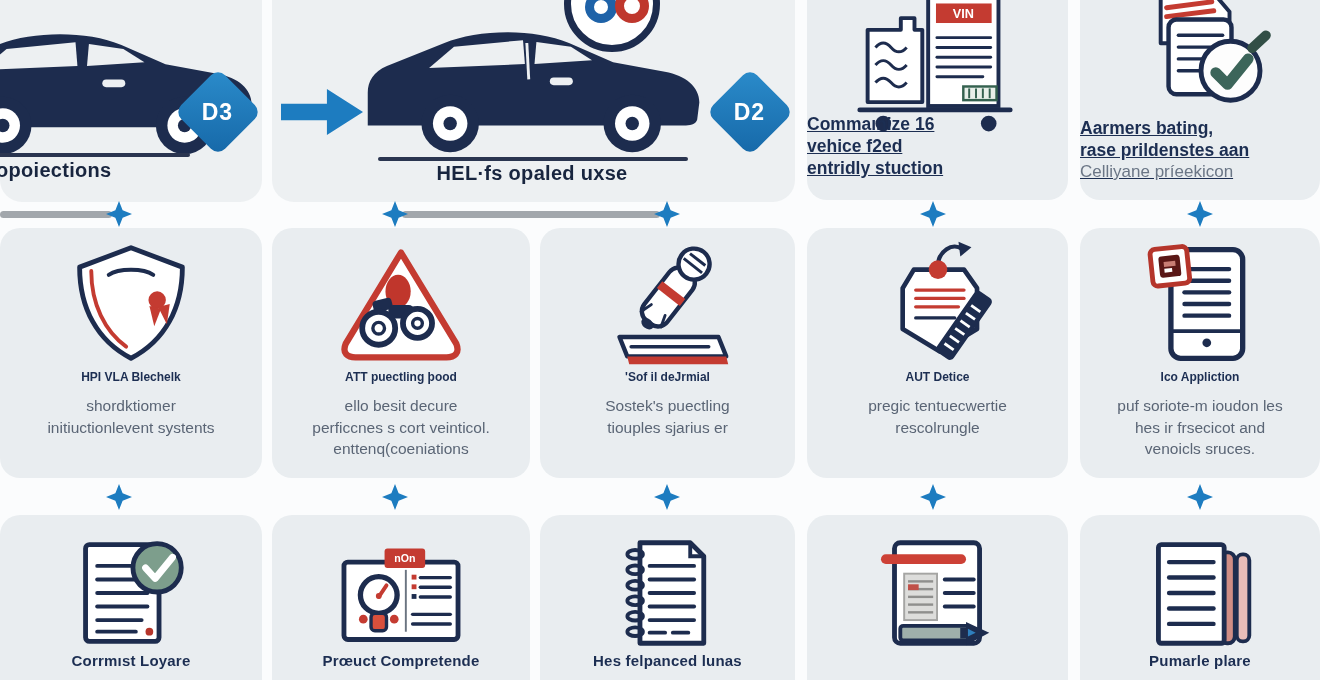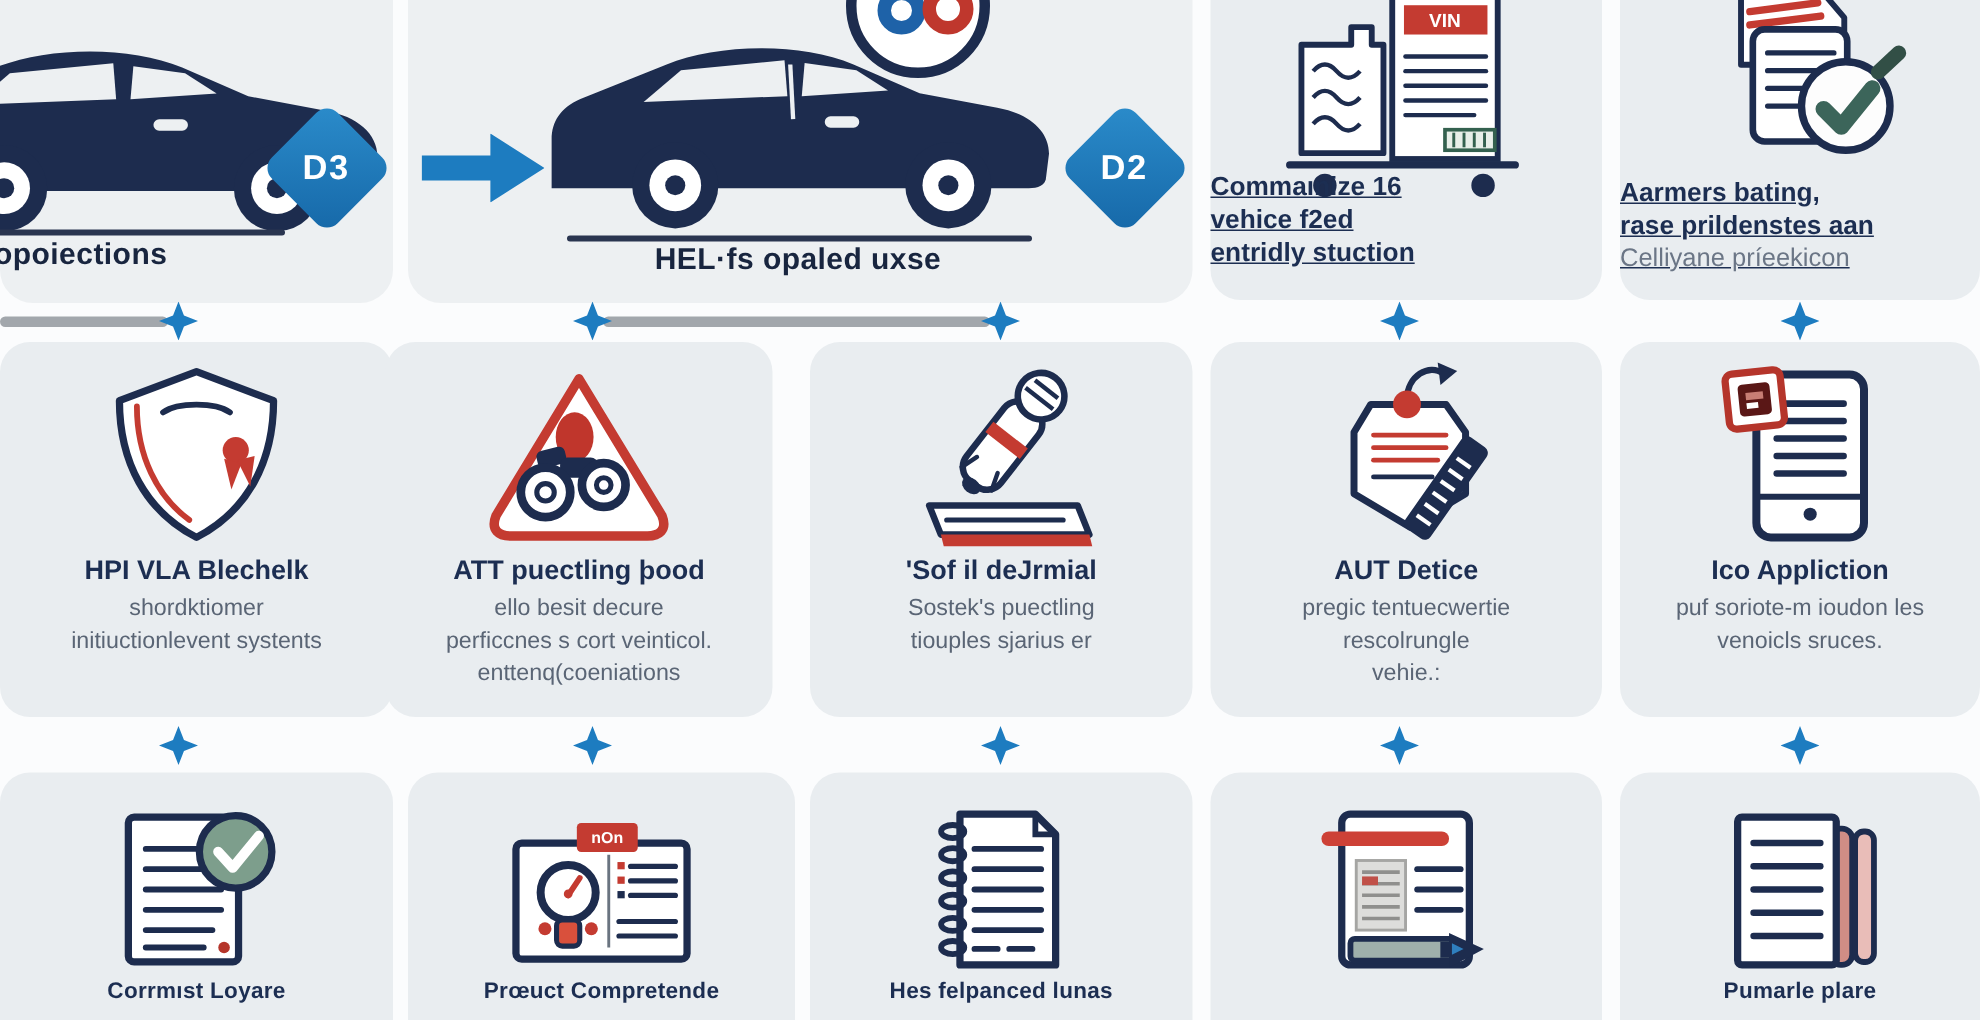--- a/index.html
+++ b/index.html
@@ -14,21 +14,21 @@
   .diamond-badge span{transform:rotate(-45deg);color:#fff;font-weight:bold;font-size:23px;letter-spacing:1px;}
   .star{position:absolute;width:26px;height:26px;background:#1d7cc0;
     clip-path:polygon(50% 0,64% 36%,100% 50%,64% 64%,50% 100%,36% 64%,0 50%,36% 36%);}
   .bar{position:absolute;height:7px;background:#a2a7ac;border-radius:4px;}
   .groundline{position:absolute;height:4px;background:#2a3550;border-radius:2px;}
   .flow-arrow{position:absolute;width:82px;height:46px;background:#1d7cc0;
     clip-path:polygon(0 32%,56% 32%,56% 0,100% 50%,56% 100%,56% 68%,0 68%);}
   .car-label{position:absolute;font-weight:800;font-size:20px;color:#18253f;letter-spacing:.3px;}
   .caption{position:absolute;text-align:left;font-weight:800;font-size:17.5px;line-height:22px;color:#1c2e52;text-decoration:underline;}
   .caption .sub{font-weight:400;color:#6b7686;font-size:17px;}
-  .m-title{position:absolute;left:0;right:0;text-align:center;font-weight:800;font-size:18px;color:#1c2e52;}
+  .m-title{position:absolute;left:0;right:0;text-align:center;font-weight:800;font-size:12px;color:#1c2e52;}
   .m-sub{position:absolute;left:0;right:0;text-align:center;font-weight:400;font-size:15.5px;line-height:21.5px;color:#5a6575;}
   .b-title{position:absolute;left:0;right:0;text-align:center;font-weight:800;font-size:15px;color:#1c2e52;letter-spacing:.2px;}
   .icon-wrap{position:absolute;left:0;right:0;display:flex;justify-content:center;}
   .badge-circle{position:absolute;width:96px;height:96px;border-radius:50%;background:#fff;border:7px solid #1d2c4e;box-sizing:border-box;}
   .ring{position:absolute;border-radius:50%;box-sizing:border-box;}
   svg{display:block;}
 </style>
 </head>
 <body>
 
@@ -163,21 +163,21 @@
         <polygon points="93,69 102,87 105,66" fill="#c43b31"></polygon>
       </svg>
     </div>
     <div class="m-title" style="top:142px;">HPI VLA Blechelk</div>
     <div class="m-sub" style="top:167px;">
       <div>shordktiomer</div>
       <div>initiuctionlevent systents</div>
     </div>
   </div>
 
-  <div class="card" style="left:257px;top:228px;width:258px;height:250px;">
+  <div class="card" style="left:272px;top:228px;width:258px;height:250px;">
     <div class="icon-wrap" style="top:14px;">
       <svg width="130" height="122" viewBox="0 0 134 124">
         <path d="M67,10 L124,104 C128,114 122,118 114,118 L20,118 C12,118 6,114 10,104 Z" fill="#fff" stroke="#c43b31" stroke-width="6.5" stroke-linejoin="round"></path>
         <ellipse cx="64" cy="50" rx="13" ry="17" fill="#c0362c"></ellipse>
         <rect x="38" y="58" width="20" height="12" rx="4" fill="#1d2c4e" transform="rotate(-14 48 64)"></rect>
         <rect x="54" y="64" width="26" height="14" rx="5" fill="#1d2c4e"></rect>
         <circle cx="44" cy="88" r="17" fill="#fff" stroke="#1d2c4e" stroke-width="6"></circle>
         <circle cx="44" cy="88" r="6" fill="none" stroke="#1d2c4e" stroke-width="3.5"></circle>
         <circle cx="84" cy="83" r="15" fill="#fff" stroke="#1d2c4e" stroke-width="6"></circle>
         <circle cx="84" cy="83" r="5" fill="none" stroke="#1d2c4e" stroke-width="3.5"></circle>
@@ -239,21 +239,20 @@
             <line x1="110" y1="78" x2="110" y2="90"></line>
               <line x1="120" y1="78" x2="120" y2="90"></line>
           </g>
         </g>
       </svg>
     </div>
     <div class="m-title" style="top:142px;">AUT Detice</div>
     <div class="m-sub" style="top:167px;">
       <div>pregic tentuecwertie</div>
       <div>rescolrungle</div>
-      <div>vehie.:</div>
     </div>
   </div>
 
   <div class="card" style="left:1080px;top:228px;width:240px;height:250px;">
     <div class="icon-wrap" style="top:12px;">
       <svg width="136" height="128" viewBox="0 0 140 132">
         <rect x="40" y="10" width="74" height="112" rx="10" fill="#fff" stroke="#1d2c4e" stroke-width="5.5"></rect>
         <g stroke="#1d2c4e" stroke-width="4.5" stroke-linecap="round">
           <line x1="54" y1="30" x2="100" y2="30"></line>
             <line x1="54" y1="42" x2="100" y2="42"></line>
@@ -267,20 +266,21 @@
           <rect x="20" y="8" width="38" height="38" rx="5" fill="#fff" stroke="#b5352b" stroke-width="5"></rect>
           <rect x="28" y="16" width="22" height="22" rx="3" fill="#5a1716"></rect>
           <rect x="33" y="22" width="12" height="5" fill="#c87d74"></rect>
           <rect x="33" y="29" width="8" height="4" fill="#fff"></rect>
         </g>
       </svg>
     </div>
     <div class="m-title" style="top:142px;">Ico Appliction</div>
     <div class="m-sub" style="top:167px;">
       <div>puf soriote-m ioudon les</div>
+      <div>hes ir frsecicot and</div>
       <div>venoicls sruces.</div>
     </div>
   </div>
 
   <div class="star" style="left:106px;top:484px;"></div>
   <div class="star" style="left:382px;top:484px;"></div>
   <div class="star" style="left:654px;top:484px;"></div>
   <div class="star" style="left:920px;top:484px;"></div>
   <div class="star" style="left:1187px;top:484px;"></div>
 

